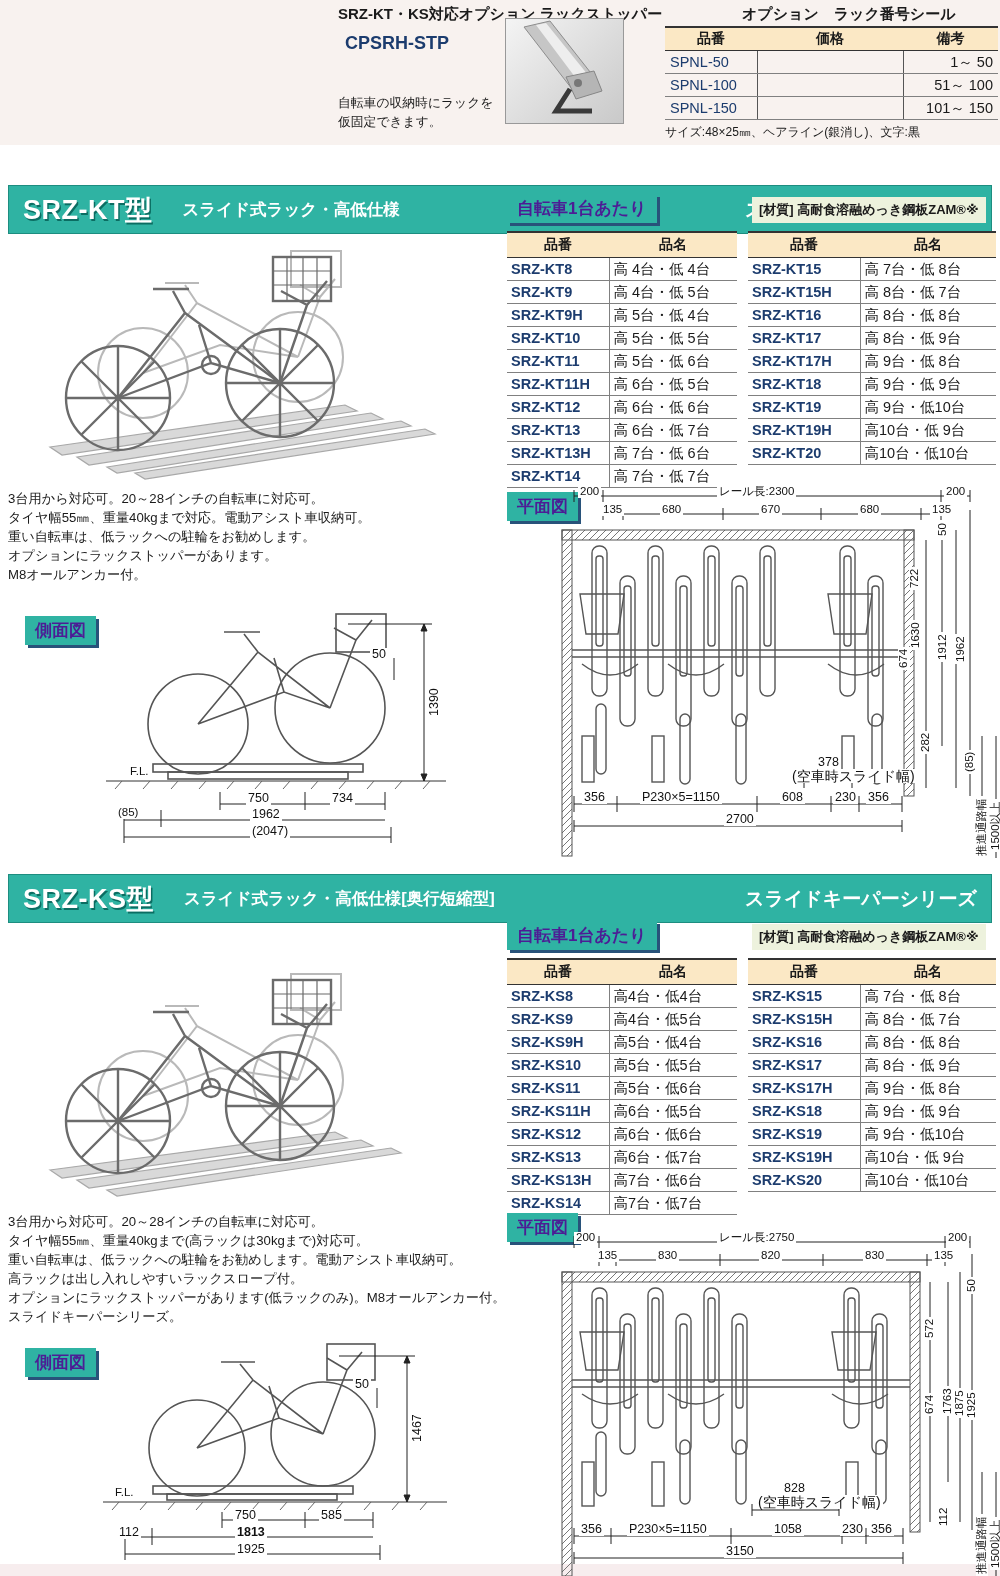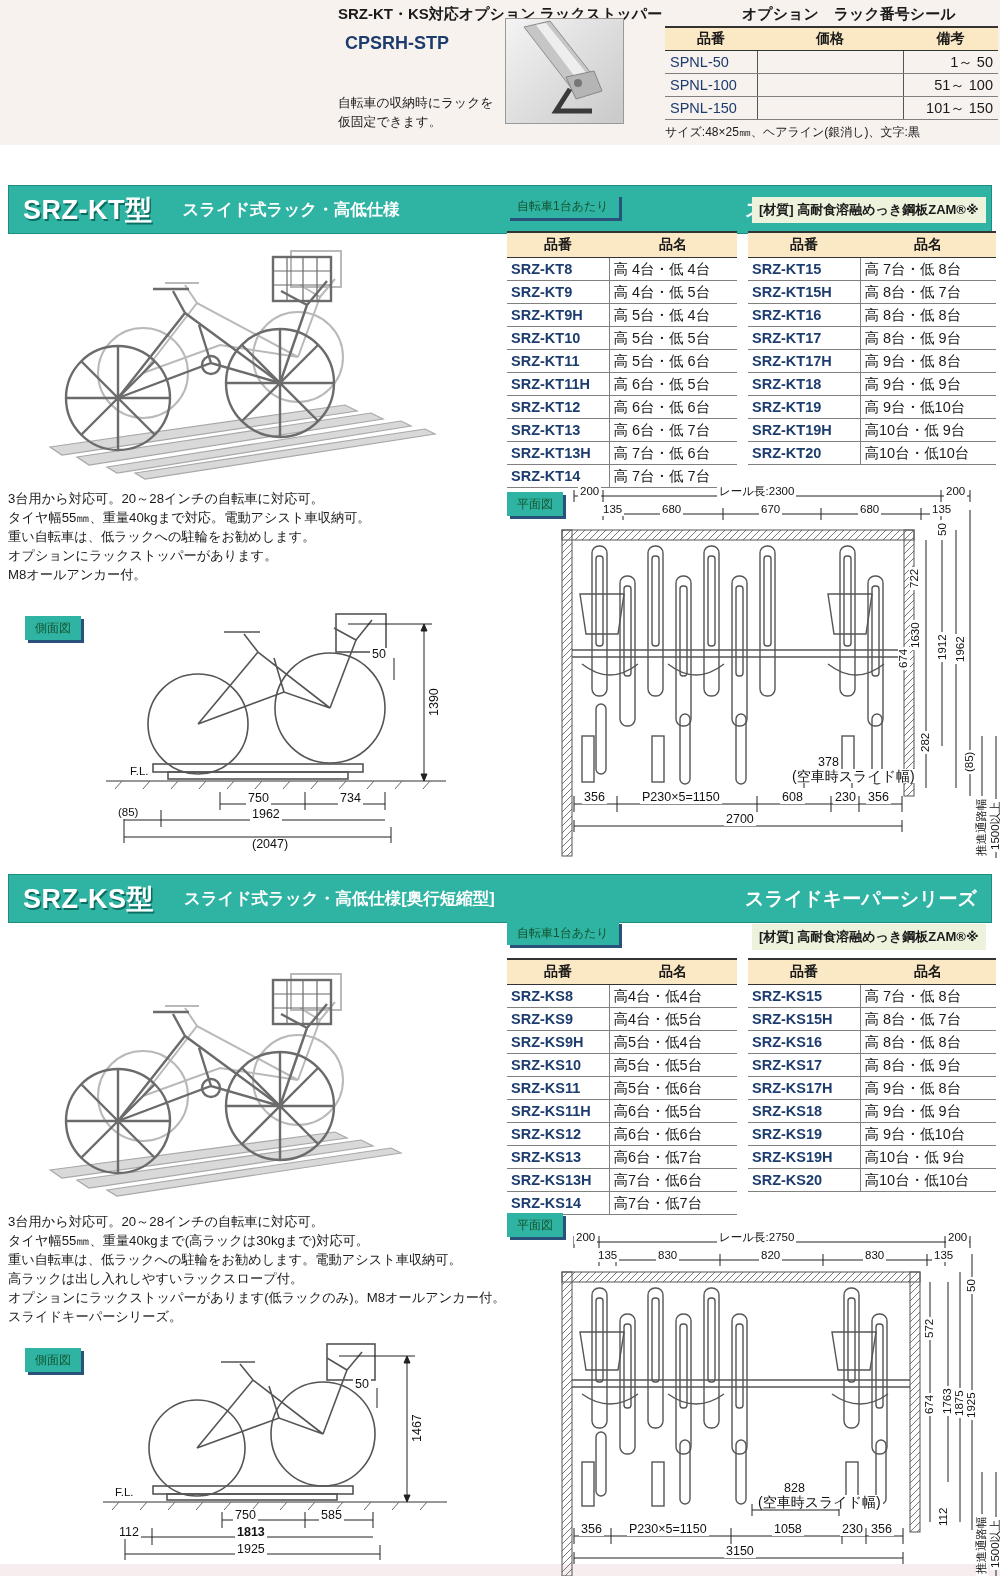--- a/index.html
+++ b/index.html
@@ -11,21 +11,21 @@
 
   
   .sec-bar{left:8px;width:982px;height:47px;background:#2fb3a3;border:1px solid #1d8d80;
            display:flex;align-items:center;color:#fff;}
   .sec-model{font-size:27px;font-weight:bold;padding-left:14px;letter-spacing:.5px;
              text-shadow:1.5px 1.5px 0 #0b6d62;}
   .sec-sub{font-size:16.5px;font-weight:bold;margin-left:30px;}
   .sec-series{margin-left:auto;font-size:19px;font-weight:bold;padding-right:14px;}
 
   
-  .badge{background:#2fb3a3;color:#14532d;font-weight:normal;font-size:12px;line-height:1;
+  .badge{background:#2fb3a3;color:#4c1d95;font-weight:bold;font-size:17px;line-height:1;
          padding:6px 10px;box-shadow:3px 3px 0 #28527a;white-space:nowrap;}
 
   .note{font-size:12.8px;line-height:18px;white-space:pre;}
   .desc{font-size:13.2px;line-height:19px;white-space:nowrap;}
 
   .stopper-title{font-size:15px;font-weight:bold;white-space:nowrap;}
   .stopper-model{font-size:18px;font-weight:bold;color:#1c3c6e;}
   .photo{border:1px solid #999;background:linear-gradient(135deg,#f4f4f4 0%,#dcdcdc 55%,#c9c9c9 100%);}
 
   
@@ -282,24 +282,24 @@
         <line x1="26" y1="224" x2="287" y2="224"></line>
         <line x1="26" y1="231" x2="26" y2="247"></line>
           <line x1="293" y1="231" x2="293" y2="247"></line>
         <line x1="26" y1="241" x2="293" y2="241"></line>
       </g>
     </svg>
     <span class="dim" style="left:30px;top:170px;">F.L.</span>
     <span class="dim big" style="left:272px;top:52px;">50</span>
     <span class="dim big rot" style="left:330px;top:122px;">1390</span>
     <span class="dim big" style="left:148px;top:196px;">750</span>
-    <span class="dim big" style="left:240px;top:196px;">734</span>
+    <span class="dim big" style="left:232px;top:196px;">734</span>
     <span class="dim" style="left:18px;top:211px;">(85)</span>
     <span class="dim big" style="left:152px;top:212px;">1962</span>
-    <span class="dim big" style="left:152px;top:229px;margin-top:13px;">(2047)</span>
+    <span class="dim big" style="left:152px;top:229px;">(2047)</span>
   </div>
 
   <div class="abs badge" style="left:507px;top:492px;">平面図</div>
 
   <div class="dgm" style="left:552px;top:486px;width:448px;height:372px;">
     <svg width="448" height="372" viewBox="0 0 448 372">
       <defs>
           <pattern id="hkt" width="7" height="7" patternUnits="userSpaceOnUse">
         <line x1="0" y1="7" x2="7" y2="0" stroke="#777" stroke-width="1"></line>
           </pattern>

